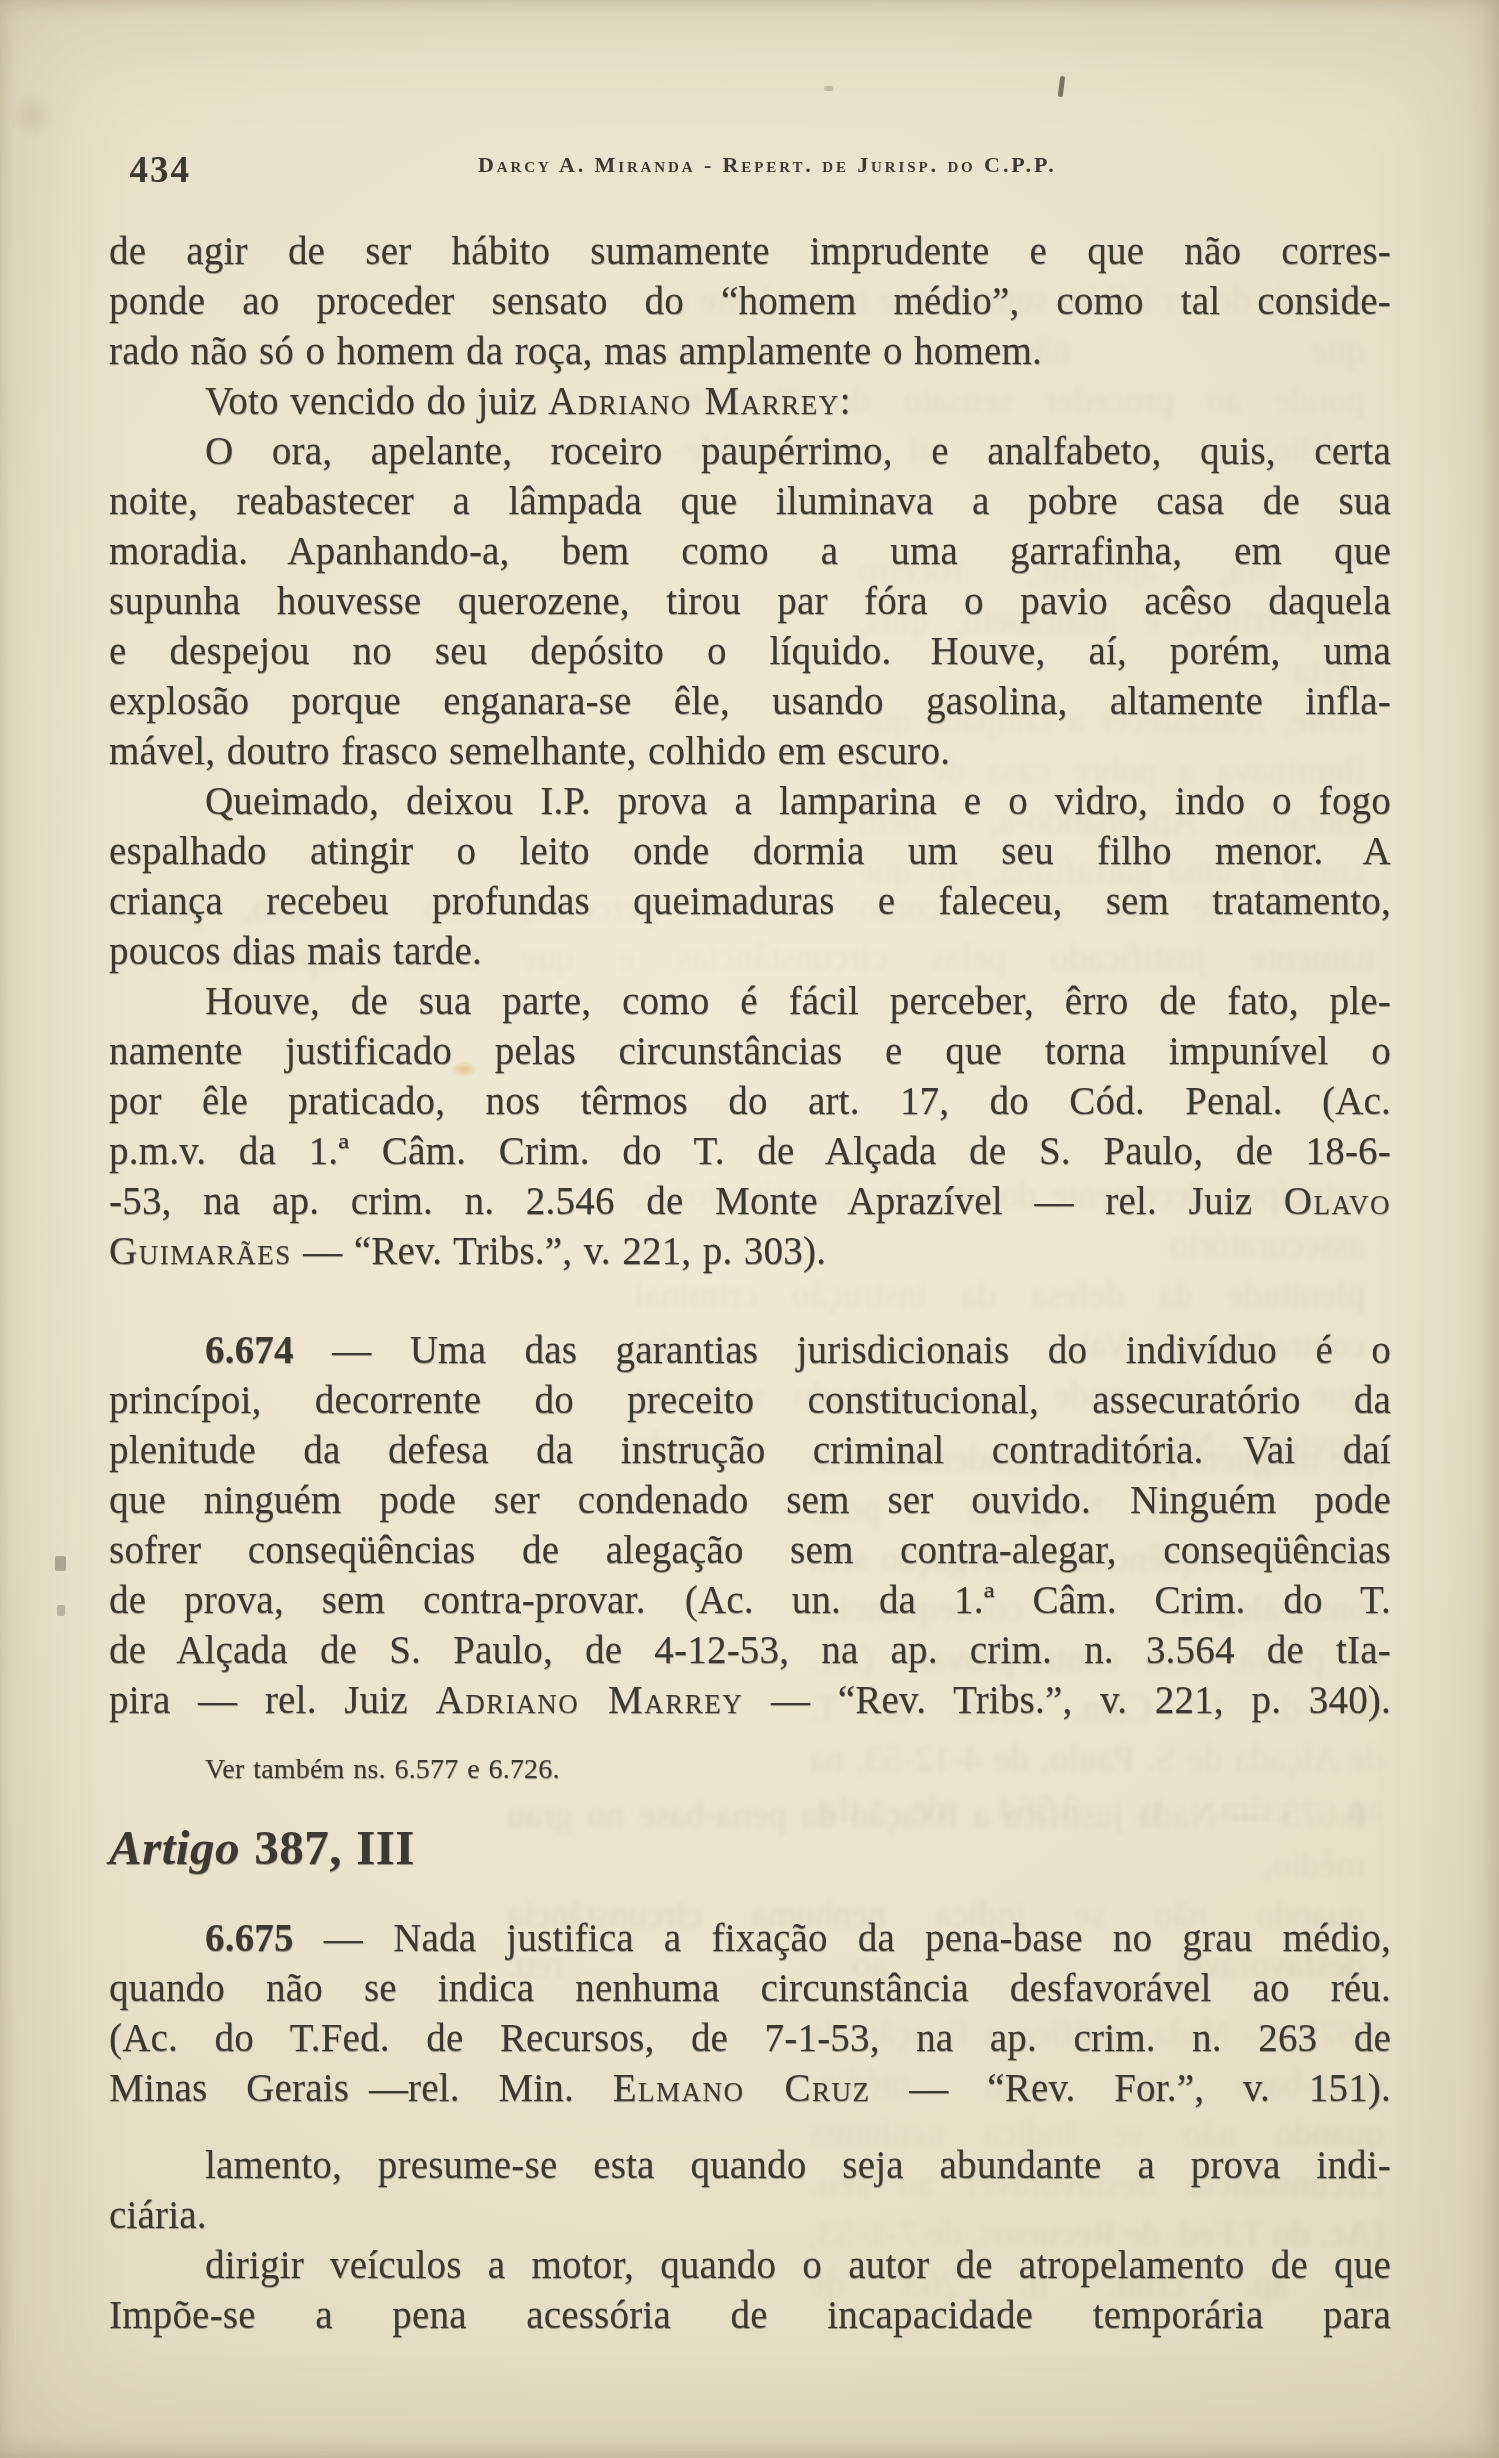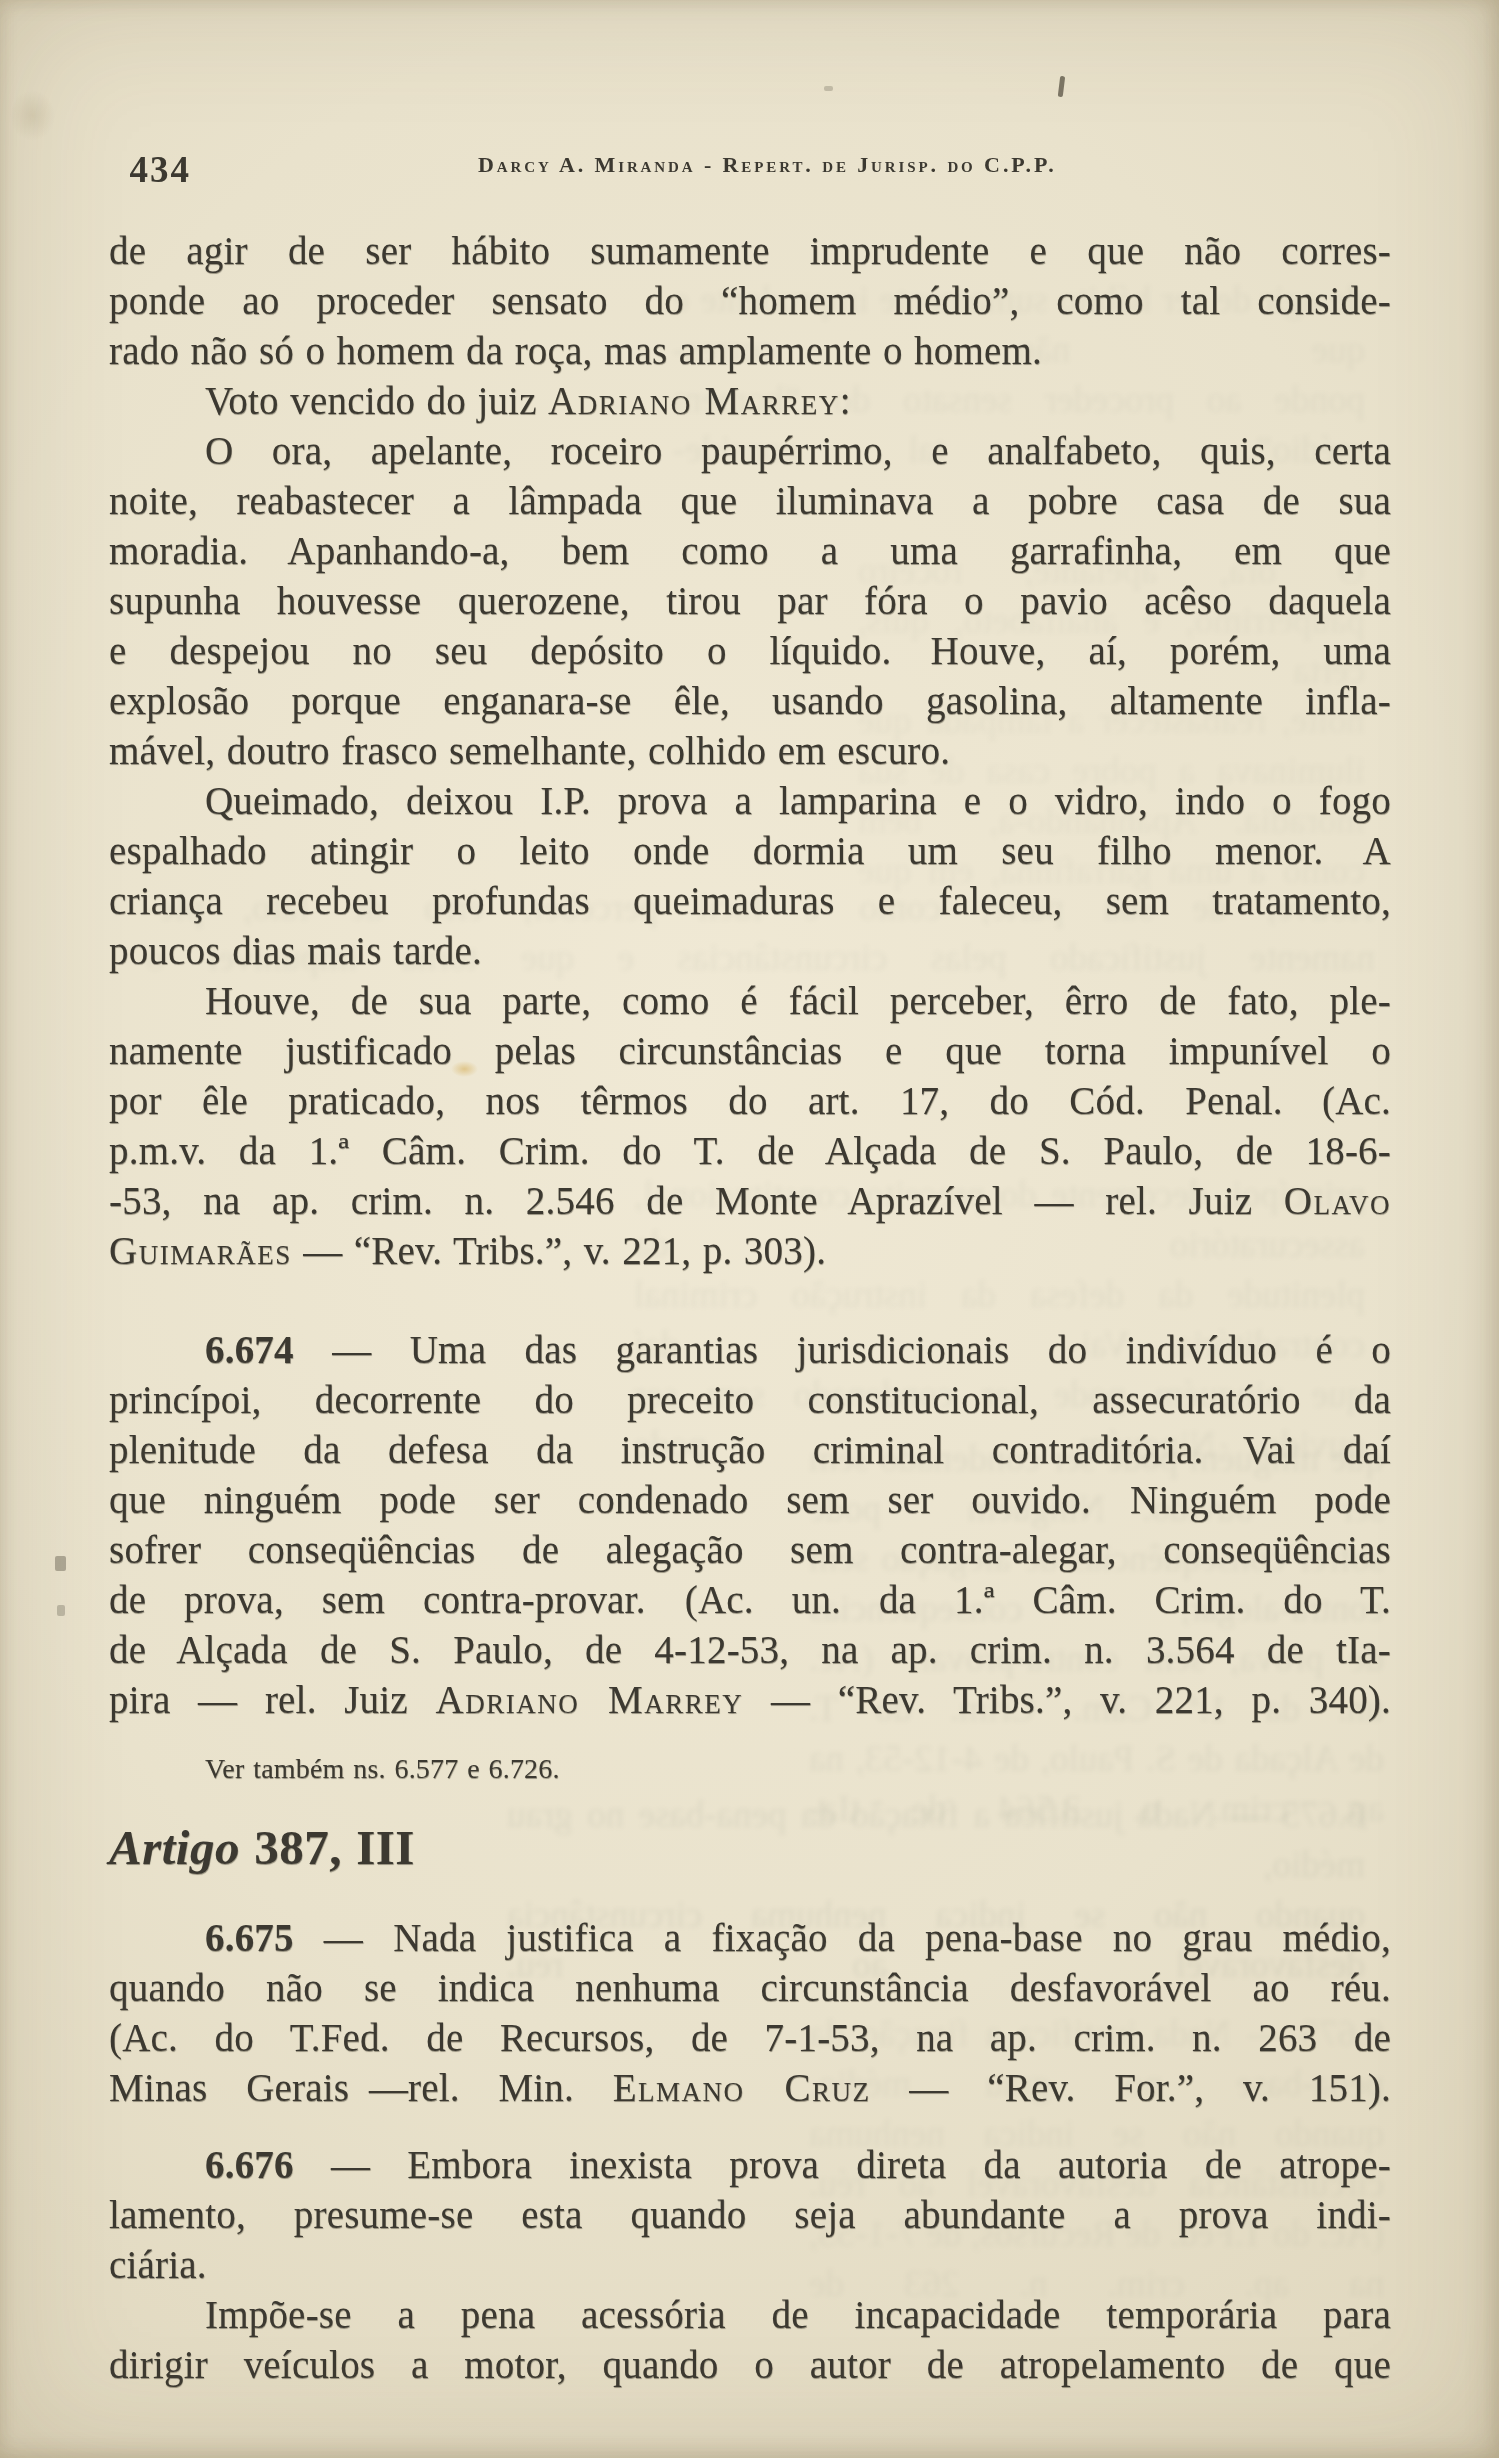--- a/index.html
+++ b/index.html
@@ -185,27 +185,26 @@
       <div id="blk-heading" class="blk kind-heading">
         <div class="tl last"><span class="s-i">Artigo</span><span> 387, III</span></div>
       </div>
       <div id="blk-n6675" class="blk kind-para indent">
         <div class="tl"><span class="s-b">6.675</span><span> — Nada justifica a fixação da pena-base no grau médio,</span></div>
         <div class="tl"><span>quando não se indica nenhuma circunstância desfavorável ao réu.</span></div>
         <div class="tl"><span>(Ac. do T.Fed. de Recursos, de 7-1-53, na ap. crim. n. 263 de</span></div>
         <div class="tl"><span>Minas Gerais —rel. Min. </span><span class="s-sc">Elmano Cruz</span><span> — “Rev. For.”, v. 151).</span></div>
       </div>
       <div id="blk-n6676" class="blk kind-para indent">
-        <div class="tl"><span class="s-b">6.676</span><span> — Embora inexista prova direta da autoria de atrope-</span></div>
         <div class="tl"><span>lamento, presume-se esta quando seja abundante a prova indi-</span></div>
         <div class="tl last"><span>ciária.</span></div>
       </div>
       <div id="blk-impoe" class="blk kind-para indent">
+        <div class="tl"><span>dirigir veículos a motor, quando o autor de atropelamento de que</span></div>
         <div class="tl"><span>Impõe-se a pena acessória de incapacidade temporária para</span></div>
-        <div class="tl"><span>dirigir veículos a motor, quando o autor de atropelamento de que</span></div>
       </div>
     </div>
 
   <div class="mark tick1"></div>
   <div class="mark tick2"></div>
   <div class="mark lm1"></div>
   <div class="mark lm2"></div>
   <div class="stain s1"></div>
   <div class="stain s2"></div>
 

